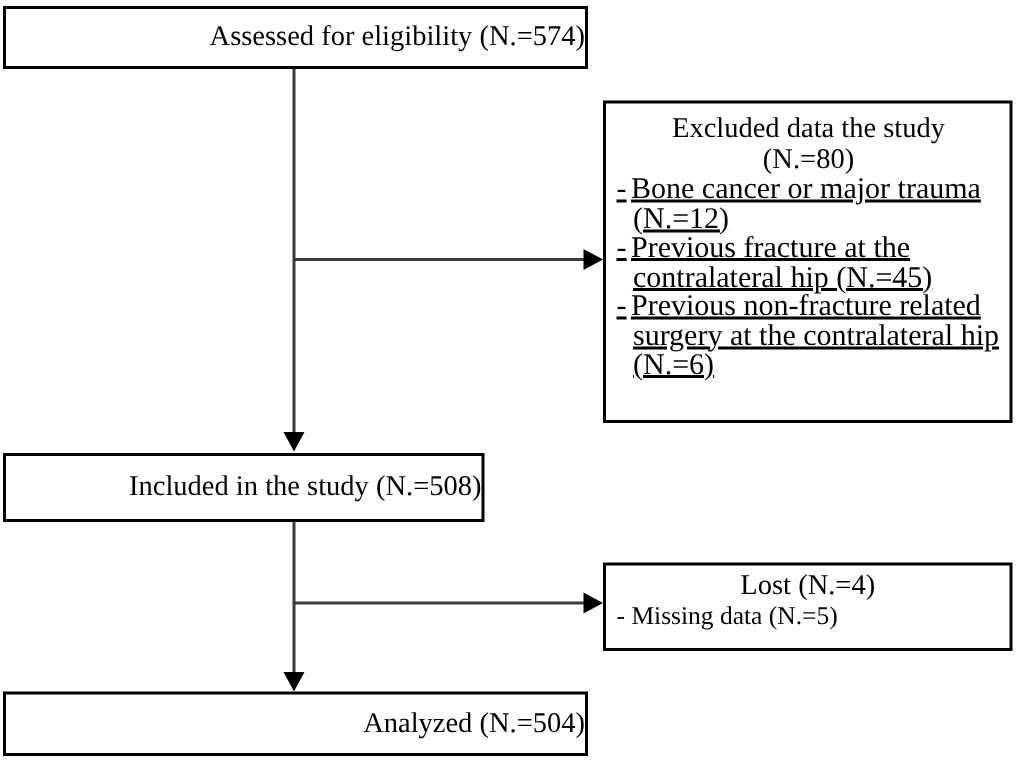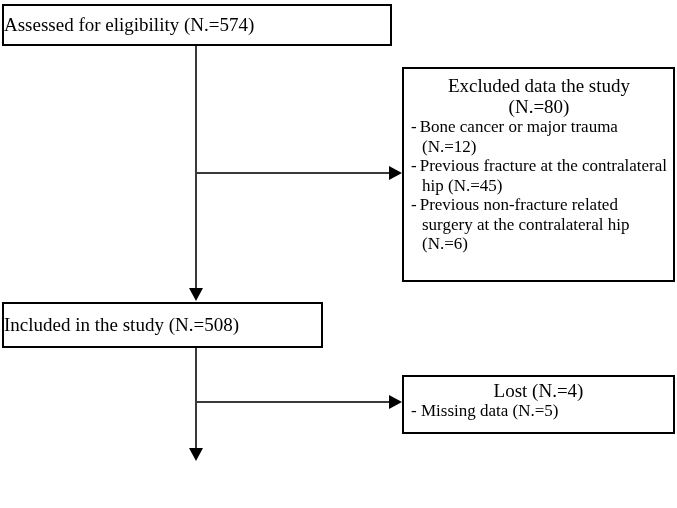--- a/index.html
+++ b/index.html
@@ -22,36 +22,37 @@
   .box {
     position: absolute;
     box-sizing: border-box;
     border: 2px solid #000000;
     background: #ffffff;
     display: flex;
     flex-direction: column;
     justify-content: center;
   }
   .box-title {
-    text-align: left;
+    text-align: right;
     font-size: 19px;
     line-height: 22px;
     white-space: nowrap;
   }
   .box-heading {
     text-align: center;
     font-size: 19px;
     line-height: 21px;
   }
   .reason-list {
     margin: 0;
     padding: 0;
     list-style: none;
-    font-size: 17px;
+    font-size: 20px;
     line-height: 19.5px;
+    text-decoration: underline;
   }
   .reason-item {
     padding-left: 11px;
     text-indent: -11px;
     text-align: left;
   }
   .reason-item .dash {
     margin-right: 3px;
   }
   .lost-sub {
@@ -160,14 +161,17 @@
   <div class="arrow-right" id="arrow-h2"></div>
 
   <div class="box" id="box-lost">
     <div class="box-heading">Lost (N.=4)</div>
     <div class="lost-sub">
       <span class="dash">-</span>
       <span>Missing data (N.=5)</span>
     </div>
   </div>
 
+  <div class="box" id="box-analyzed">
+    <div class="box-title">Analyzed (N.=504)</div>
+  </div>
 
 </div>
 
 </body></html>

